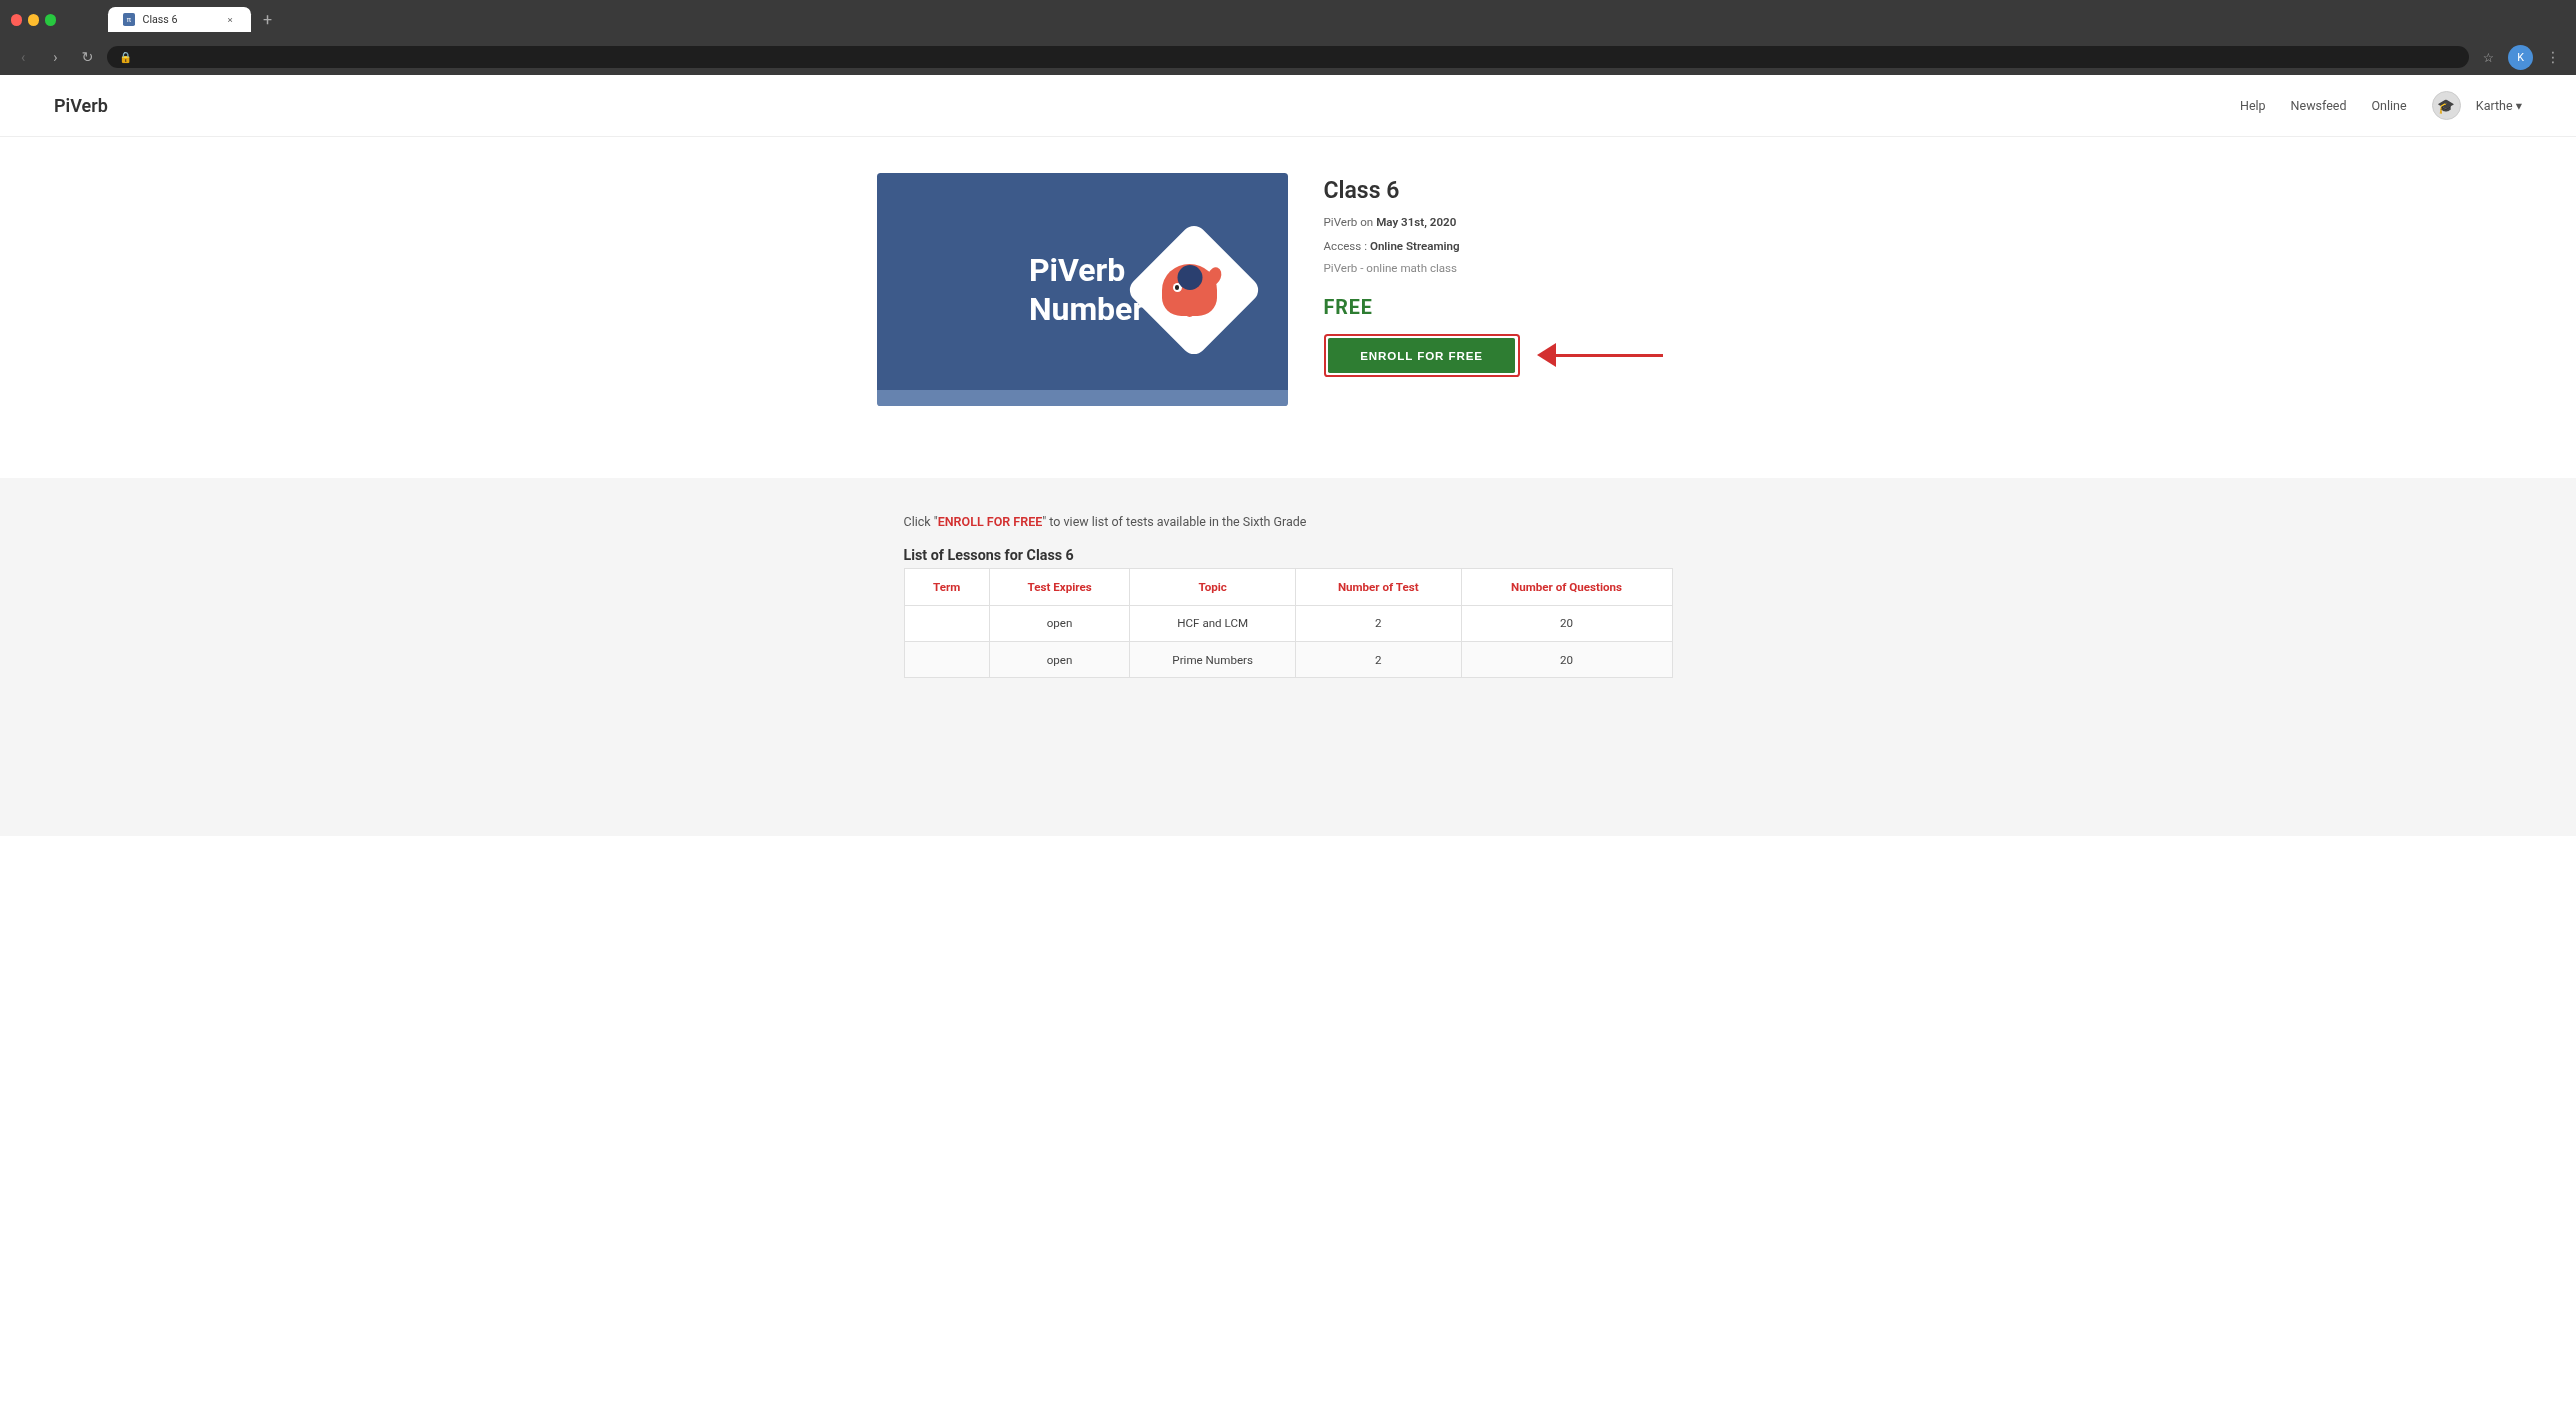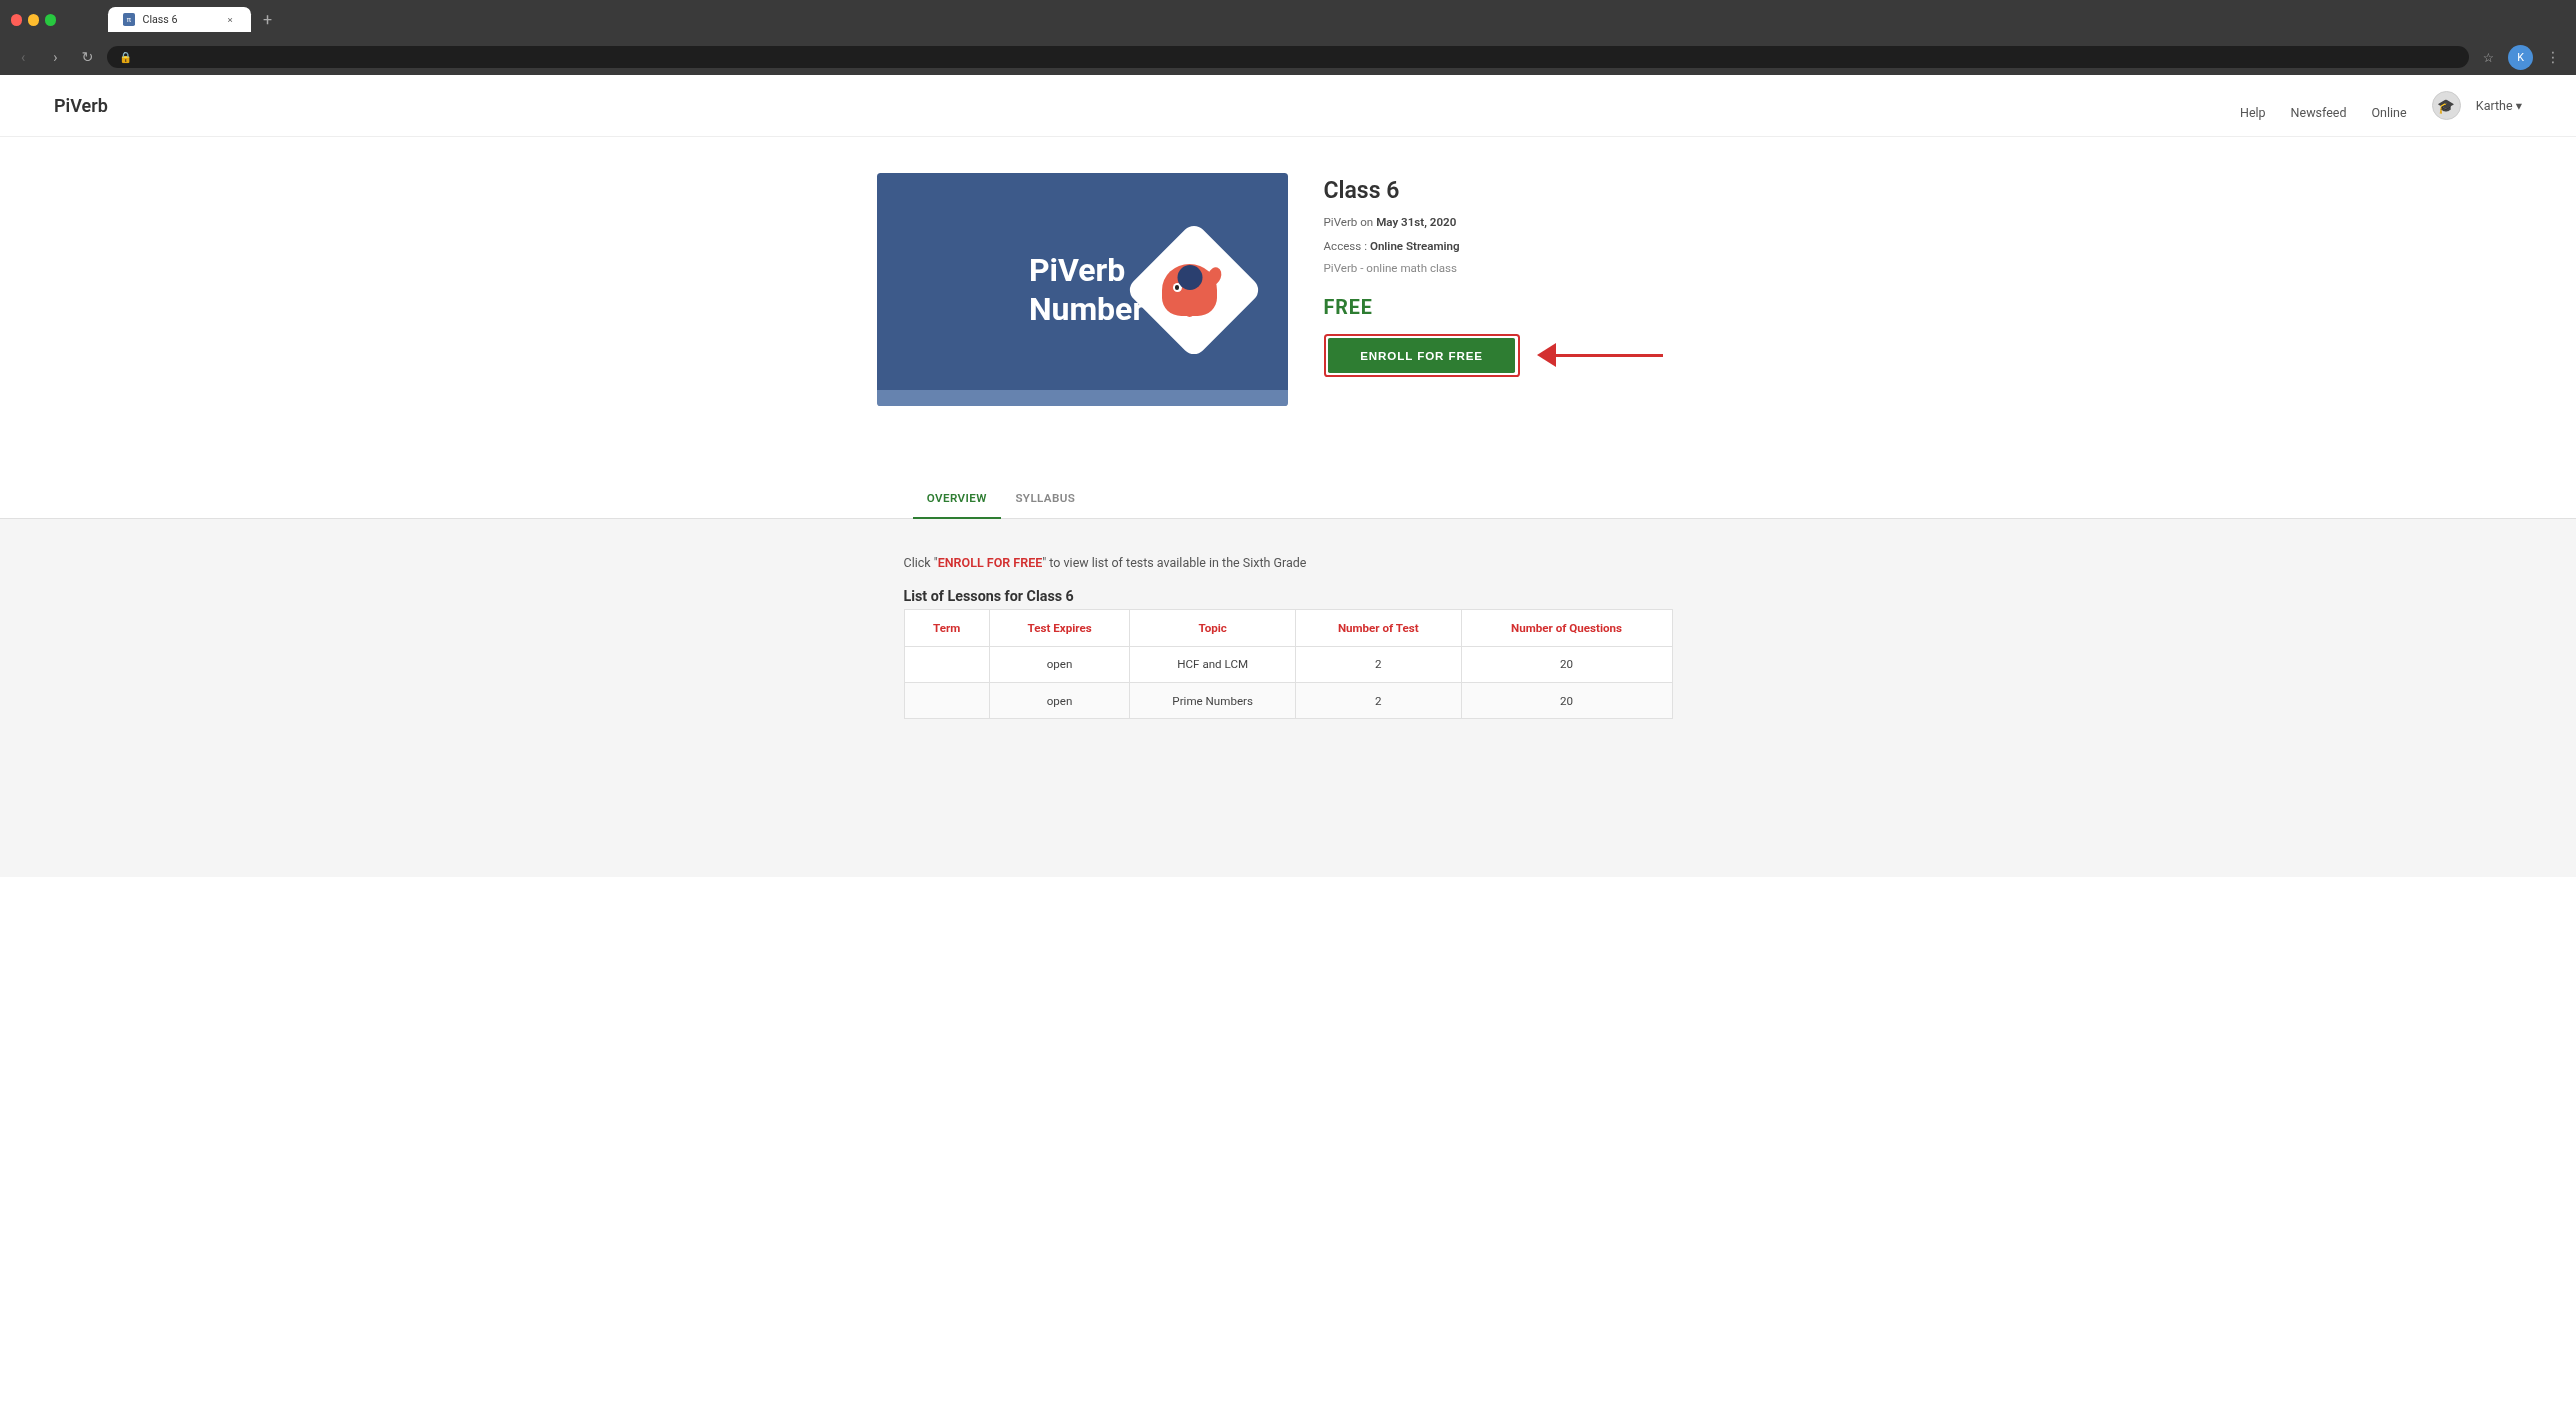--- a/index.html
+++ b/index.html
@@ -154,21 +154,21 @@
       background: #fff;
     }
     .site-logo {
       font-size: 18px;
       font-weight: 600;
       color: #333;
       margin-right: auto;
     }
     .nav-links {
       display: flex;
-      align-items: flex-end;
+      align-items: center;
       gap: 25px;
     }
     .nav-link {
       color: #555;
       font-size: 12.5px;
       cursor: pointer;
       text-decoration: none;
     }
     .user-menu {
       display: flex;
@@ -495,26 +495,20 @@
           </div>
           <div class="arrow-indicator">
             <div class="arrow-head"></div>
             <div class="arrow-line"></div>
           </div>
         </div>
       </div>
     </div>
   </div>
 
-  <div class="tabs-section">
-    <div class="tabs">
-      <div class="tab-item active">OVERVIEW</div>
-      <div class="tab-item">SYLLABUS</div>
-    </div>
-  </div>
 
   <div class="overview-section">
     <div class="overview-inner">
       <p class="enroll-hint">
         <span>Click "</span><span class="enroll-hint-link">ENROLL FOR FREE</span><span>" to view list of tests available in the Sixth Grade</span>
       </p>
       <h3 class="lessons-title">List of Lessons for Class 6</h3>
 
       <table class="lessons-table">
         <thead>

